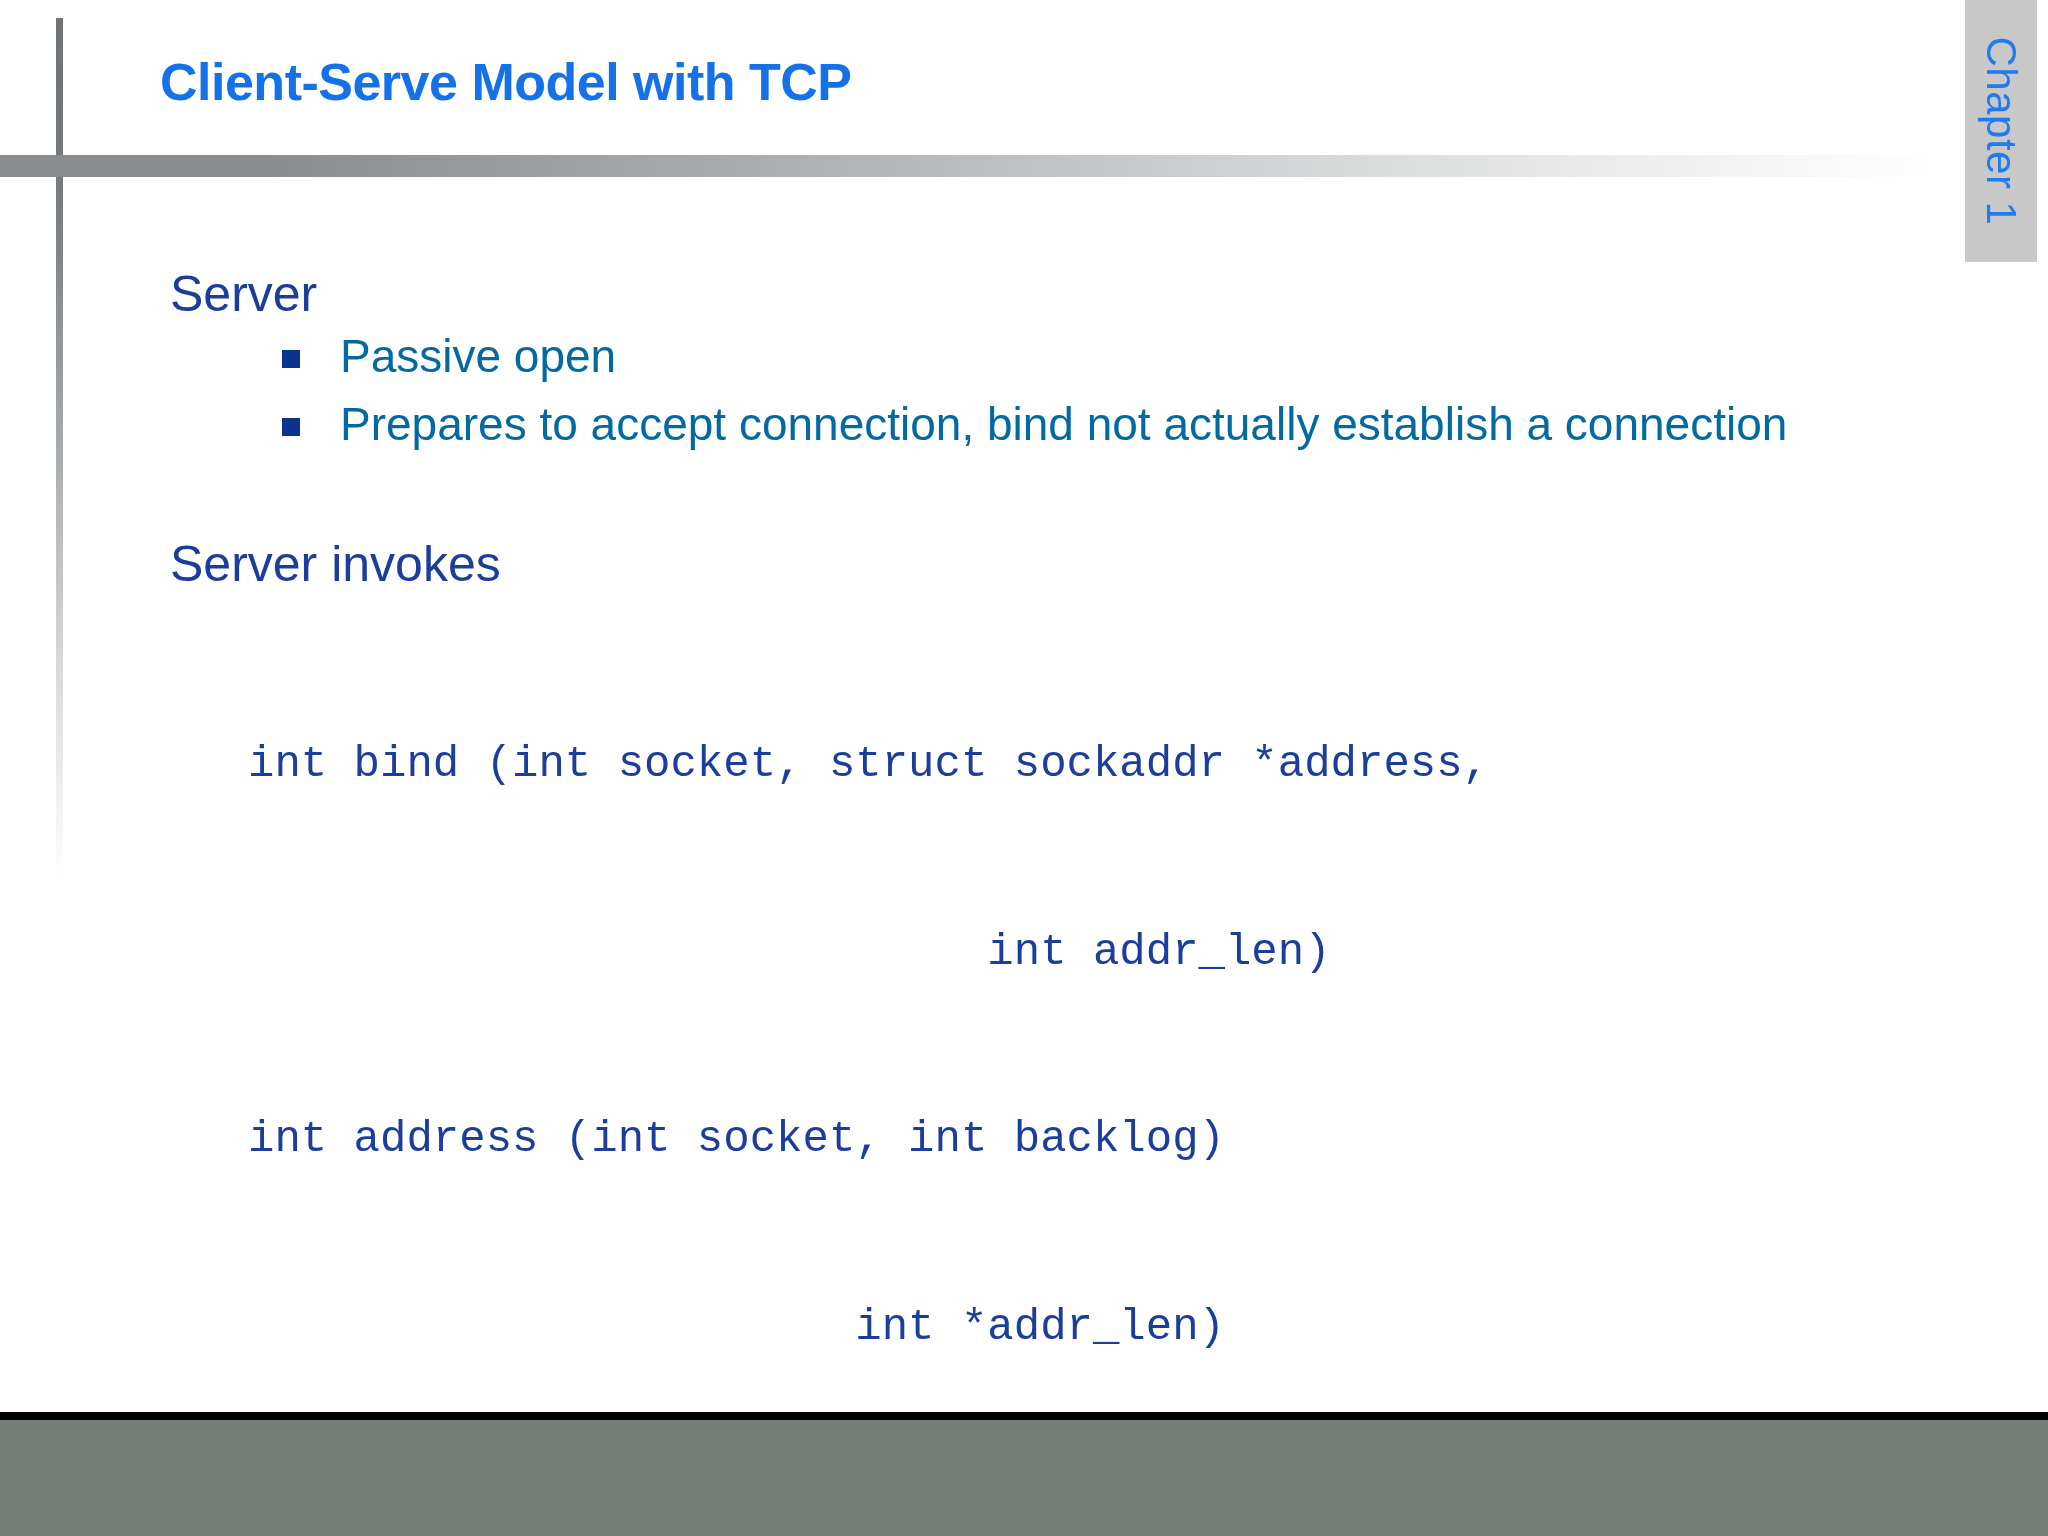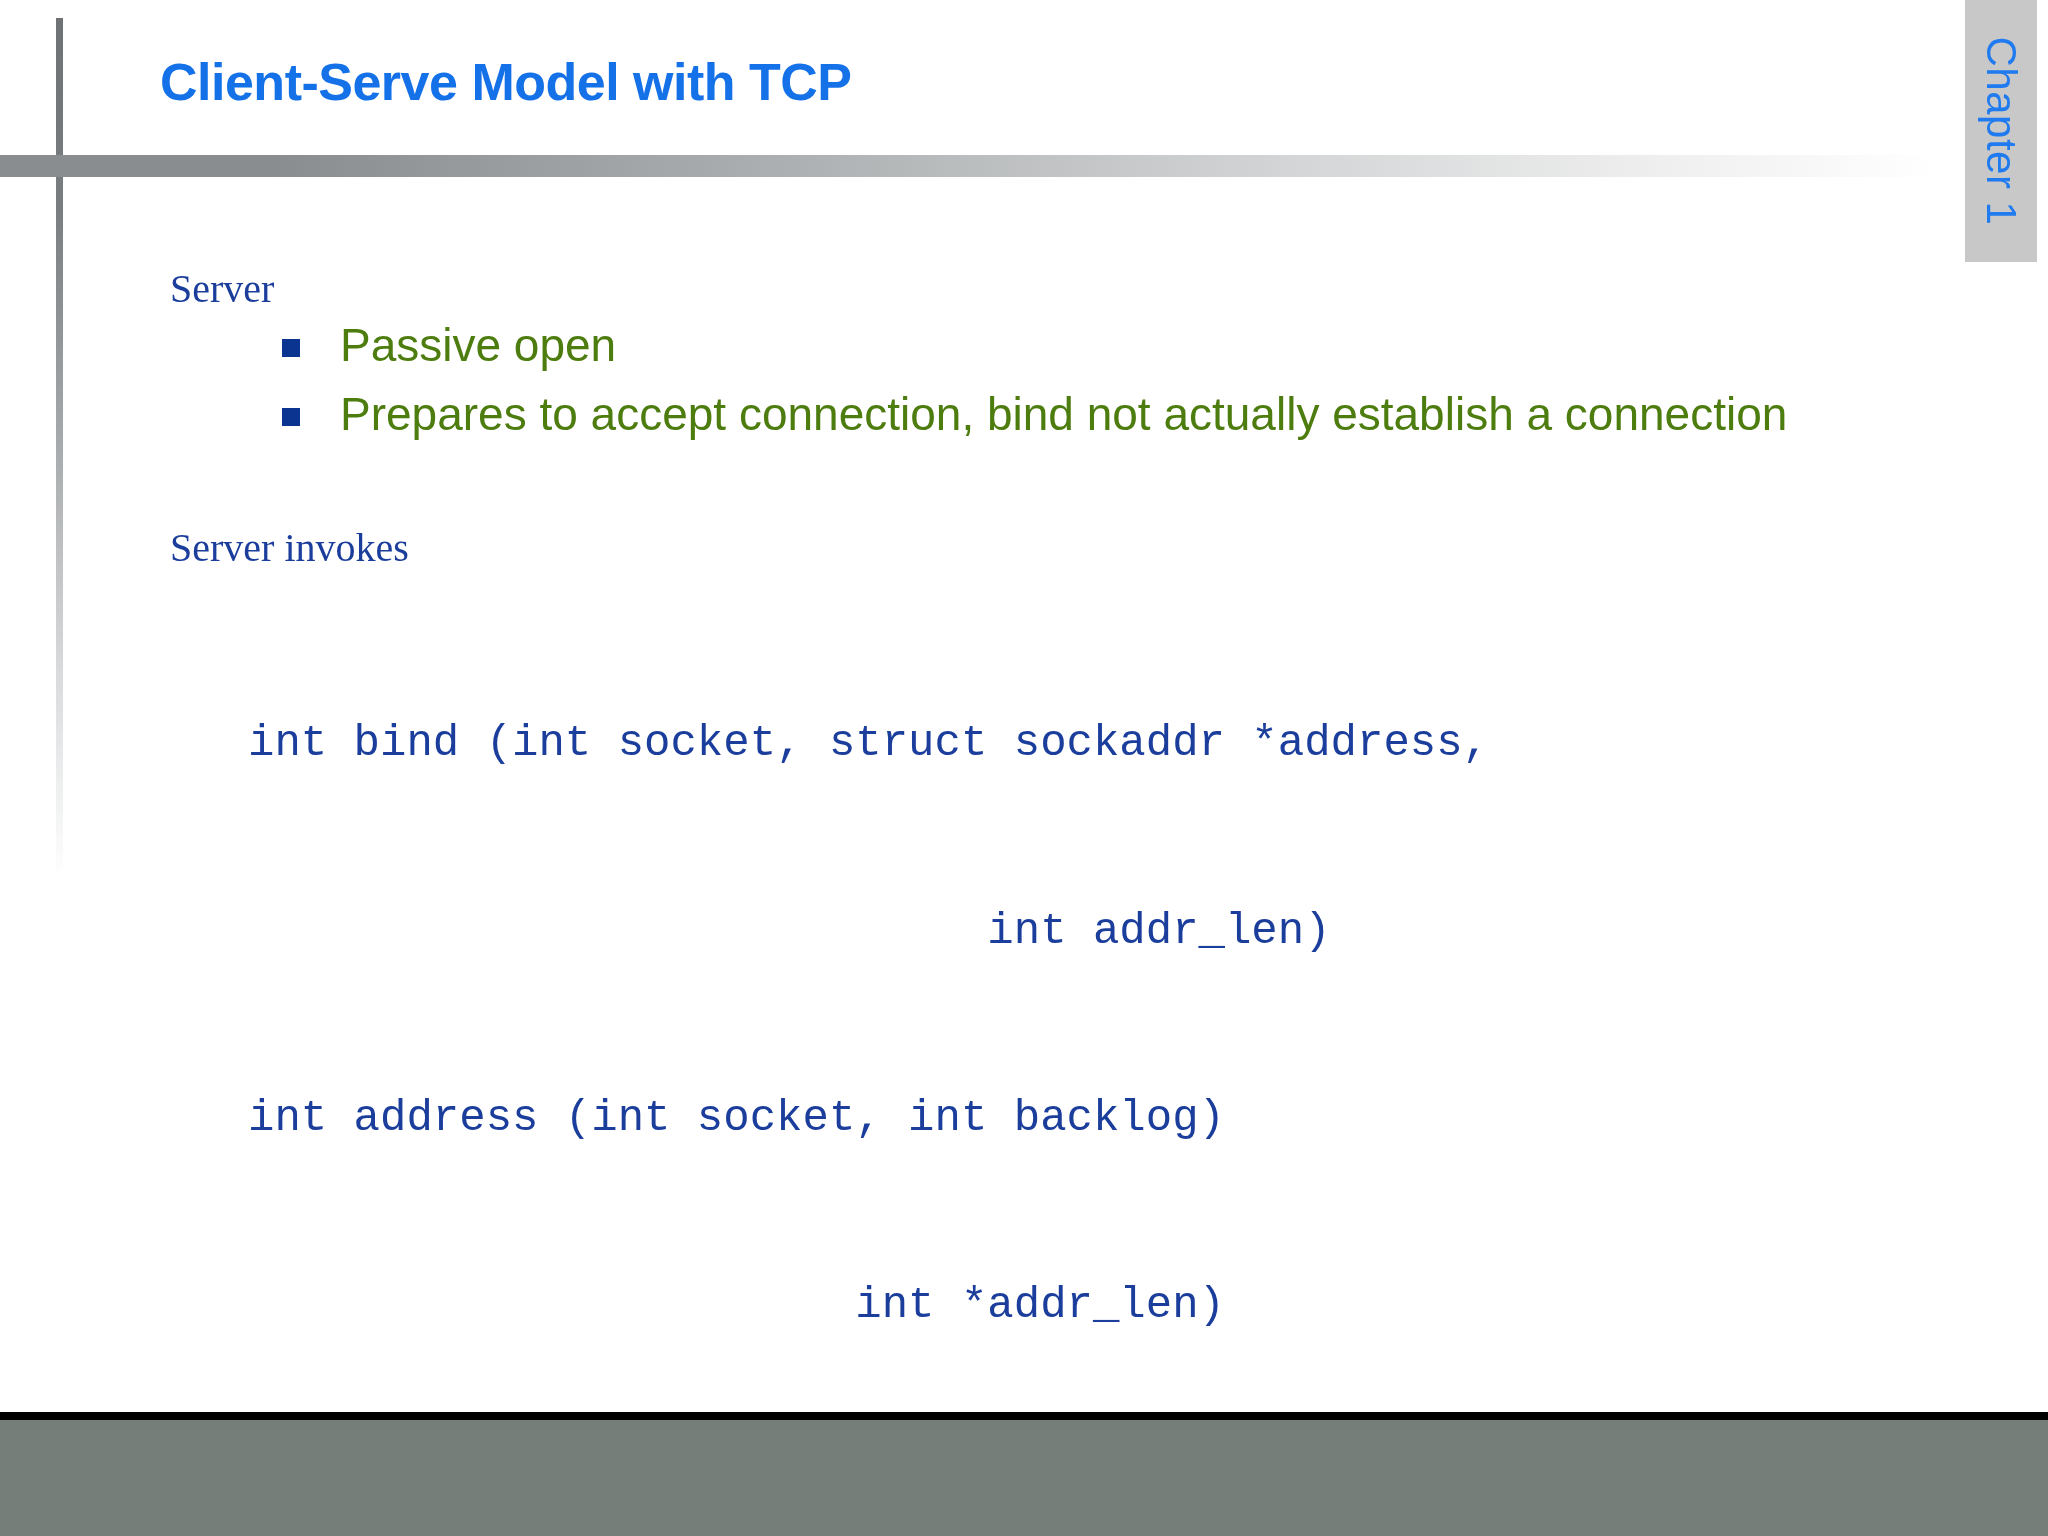--- a/index.html
+++ b/index.html
@@ -72,23 +72,23 @@
   
   .body-area {
     position: absolute;
     left: 170px;
     top: 268px;
     width: 1860px;
   }
 
   .lvl1 {
     color: #1b3e9c;
-    font-size: 40px;
+    font-size: 50px;
     line-height: 1.06;
-    font-family: Liberation Serif, serif;
+    font-family: Liberation Sans, sans-serif;
     margin: 0 0 8px 0;
   }
 
   .bullets {
     margin: 8px 0 0 0;
     padding: 0;
     list-style: none;
   }
   .bullet-row {
     display: flex;
@@ -97,21 +97,21 @@
   }
   .bullet-marker {
     flex: 0 0 auto;
     width: 18px;
     height: 18px;
     background: #0b3490;
     margin: 21px 40px 0 112px;
   }
   .bullet-text {
     flex: 1 1 auto;
-    color: #4d7c0f;
+    color: #0369a1;
     font-size: 46px;
     line-height: 1.18;
     text-align: justify;
     font-family: "Liberation Sans", sans-serif;
     padding-right: 38px;
   }
   .bullet-text.nojust { text-align: left; }
 
   .gap { height: 72px; }
 

